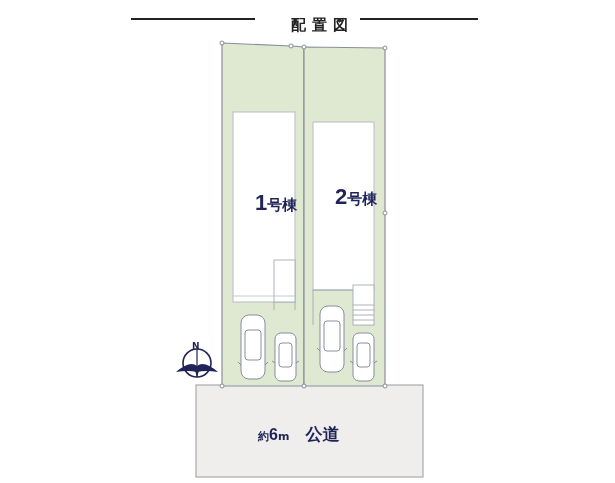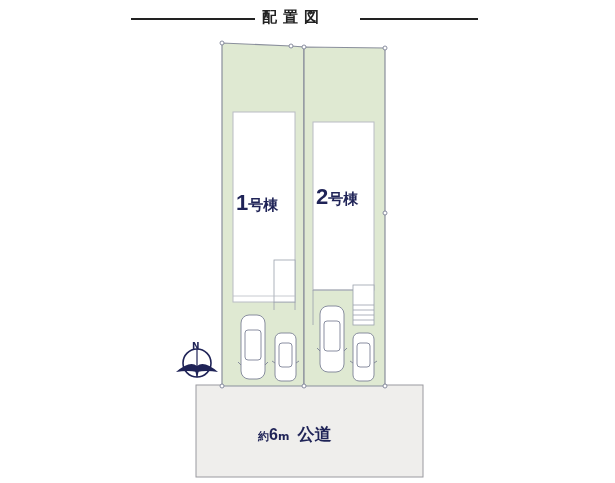--- a/index.html
+++ b/index.html
@@ -1,30 +1,30 @@
 <!DOCTYPE html>
 <html><head>
   <meta charset="utf-8">
   <style>
     html, body { margin:0; padding:0; background:#ffffff; }
     body { width:615px; height:483px; position:relative; overflow:hidden;
            font-family:"DejaVu Sans","Liberation Sans",sans-serif; }
     .title-wrap { position:absolute; left:0; top:0; width:615px; height:40px; }
     .title-line { position:absolute; top:18px; height:2px; background:#222; }
-    .title-text { position:absolute; top:8px; left:262px; width:92px; text-align:left;
+    .title-text { position:absolute; top:16px; left:262px; width:92px; text-align:right;
                   font-size:15px; font-weight:bold; letter-spacing:6px; color:#222; }
     svg.plan { position:absolute; left:0; top:0; }
-    .label { position:absolute; color:#1f2357; font-weight:bold; white-space:nowrap; }
+    .label { position:absolute; color:#1f2357; font-weight:bold; white-space:nowrap;margin-left:19px; }
     .label .num { font-family:"Liberation Sans","DejaVu Sans",sans-serif; font-size:22px; }
     .label .suf { font-size:15px; }
     .road-label { position:absolute; left:258px; top:423px; color:#1f2357; font-weight:bold; white-space:nowrap; }
     .road-label .small { font-size:11px; }
     .road-label .mid { font-size:16px; font-family:"Liberation Sans","DejaVu Sans",sans-serif; }
     .road-label .unit { font-size:11px; }
-    .road-label .big { font-size:17px; margin-left:8px; }
+    .road-label .big { font-size:17px; margin-left:16px; }
   </style>
 </head>
 <body>
 
 <div class="title-wrap">
   <div class="title-line" style="left:131px;width:124px;"></div>
   <div class="title-text">配置図</div>
   <div class="title-line" style="left:360px;width:118px;"></div>
 </div>
 

